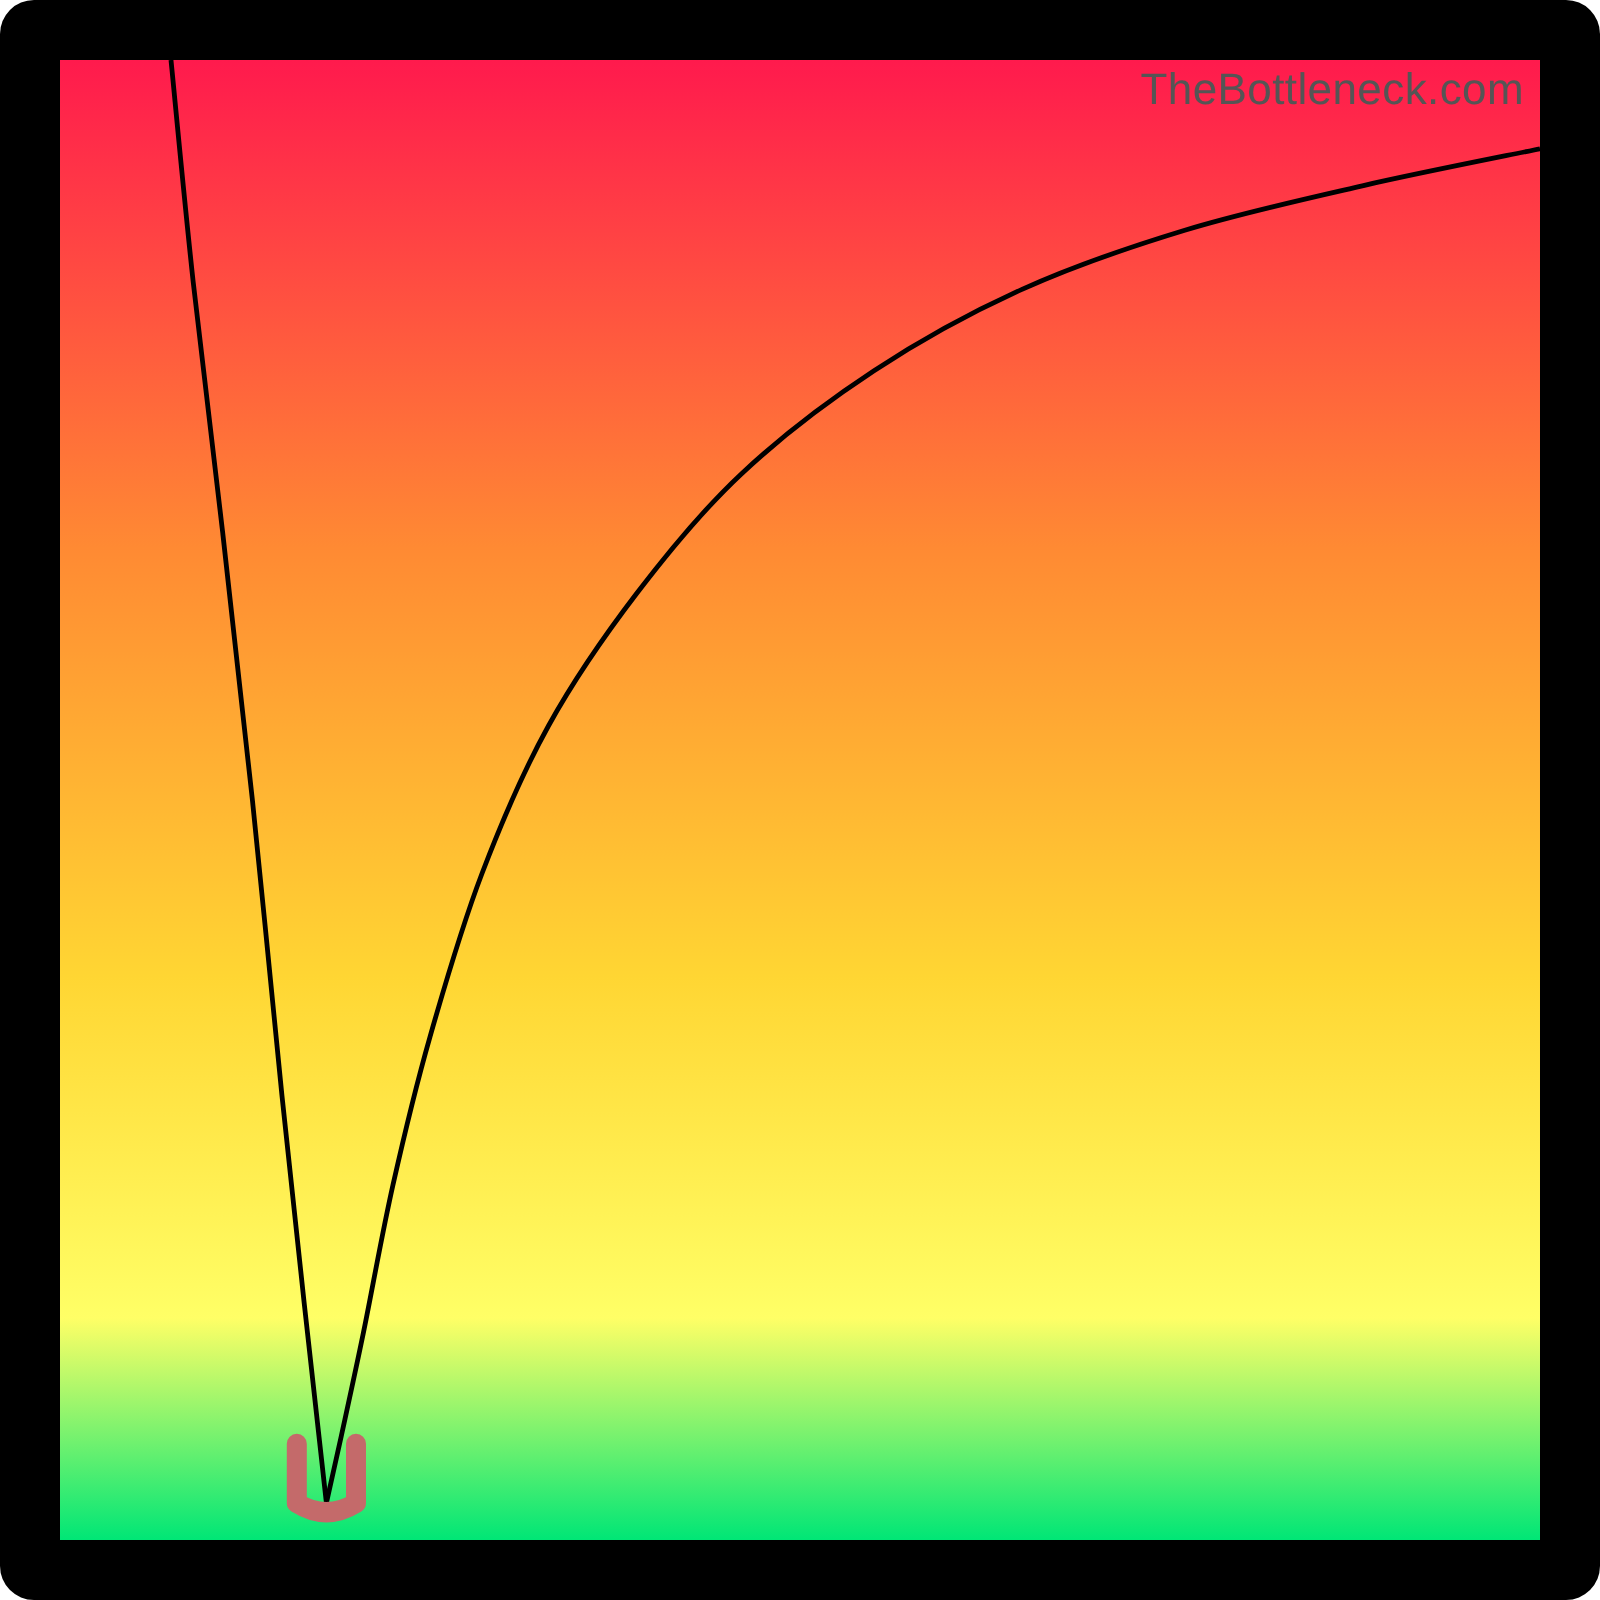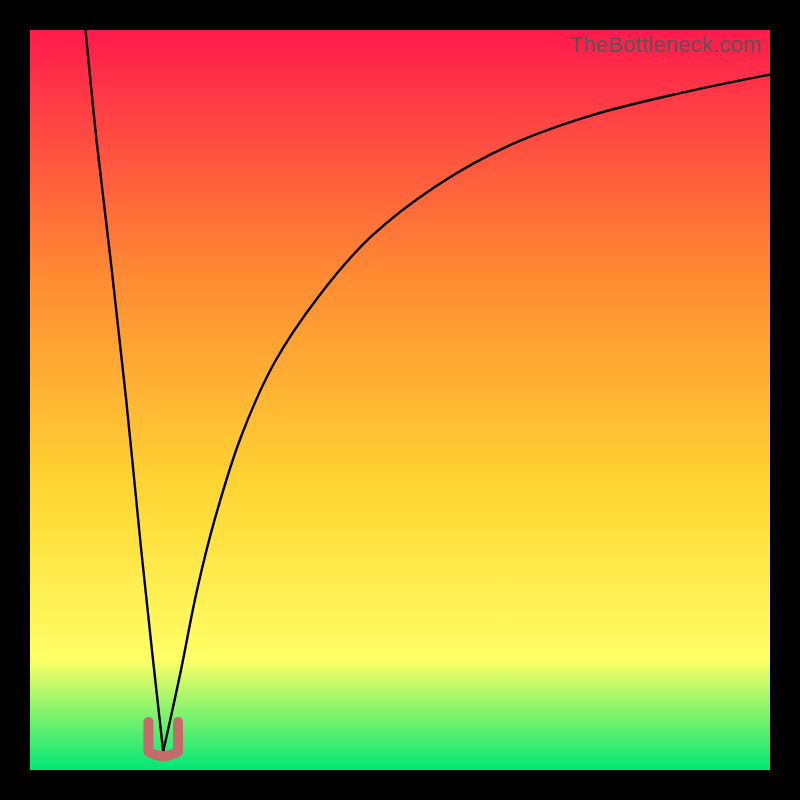--- a/index.html
+++ b/index.html
@@ -8,20 +8,21 @@
     width: 800px;
     height: 800px;
     overflow: hidden;
     font-family: Arial, Helvetica, sans-serif;
   }
   .outer {
     width: 800px;
     height: 800px;
     background: #000;
     position: relative;
+    border-radius: 17px;
   }
   .plot-area {
     position: absolute;
     left: 30px;
     top: 30px;
     width: 740px;
     height: 740px;
     overflow: hidden;
   }
   .watermark {

